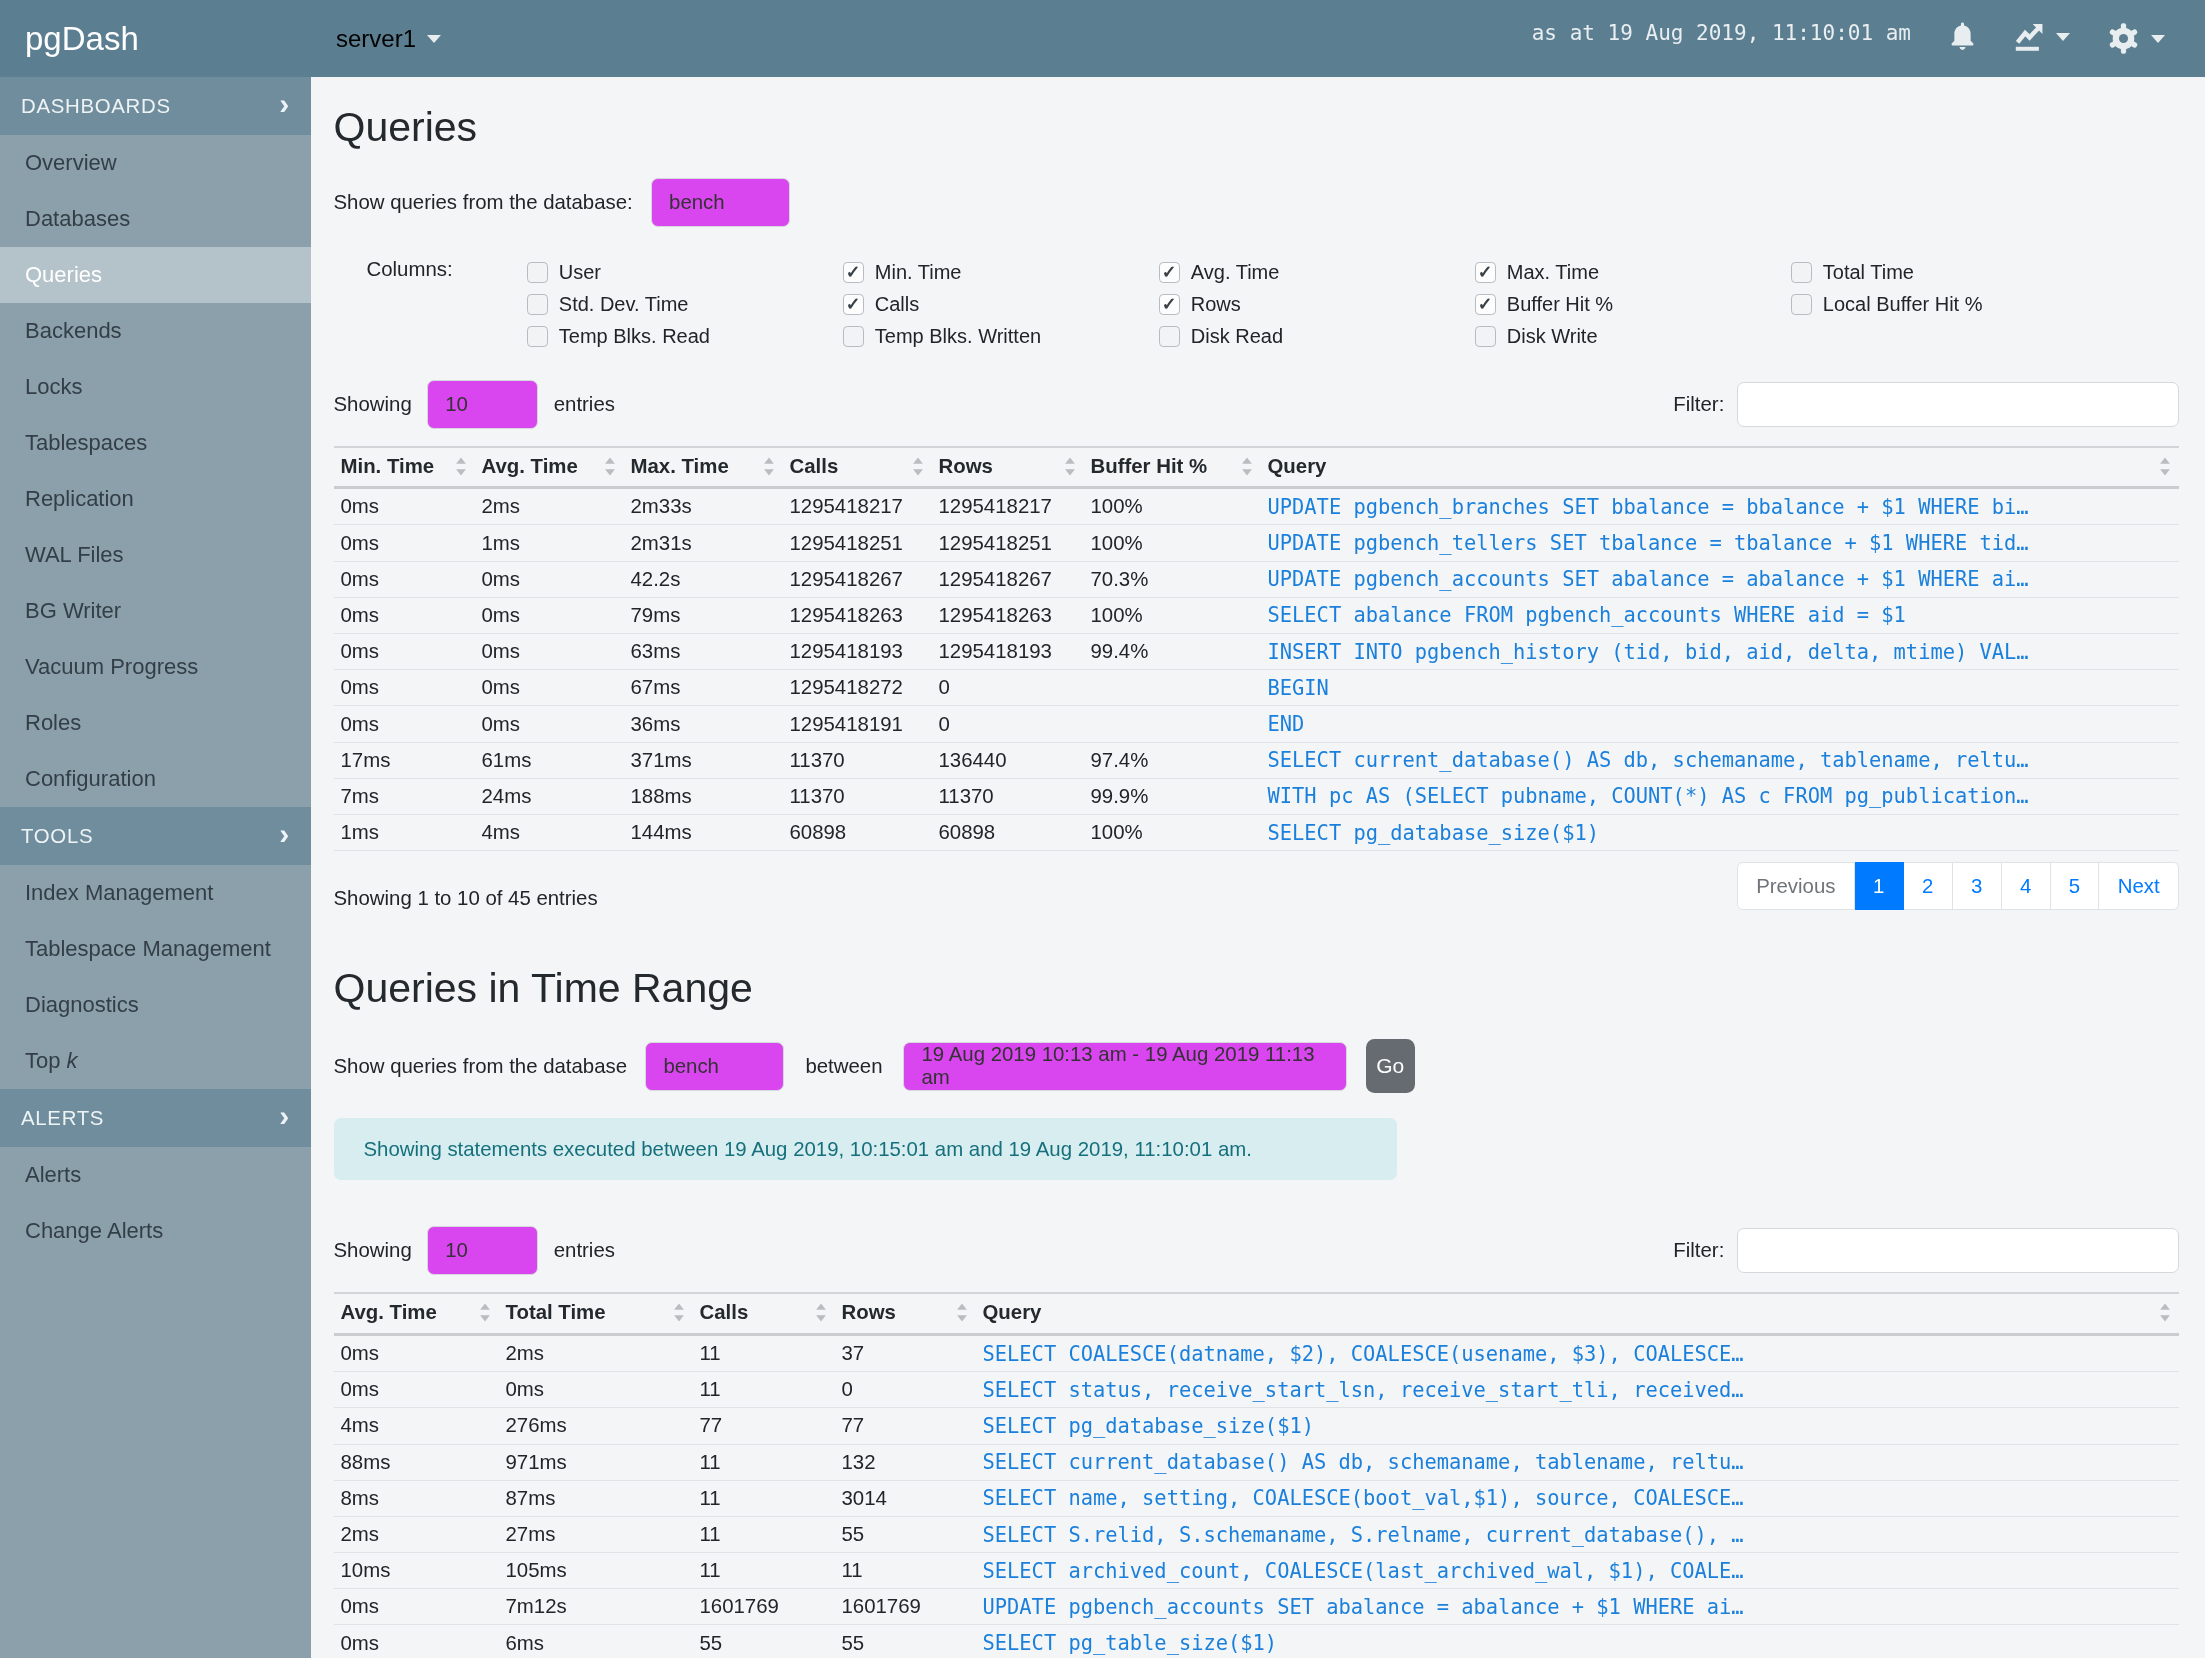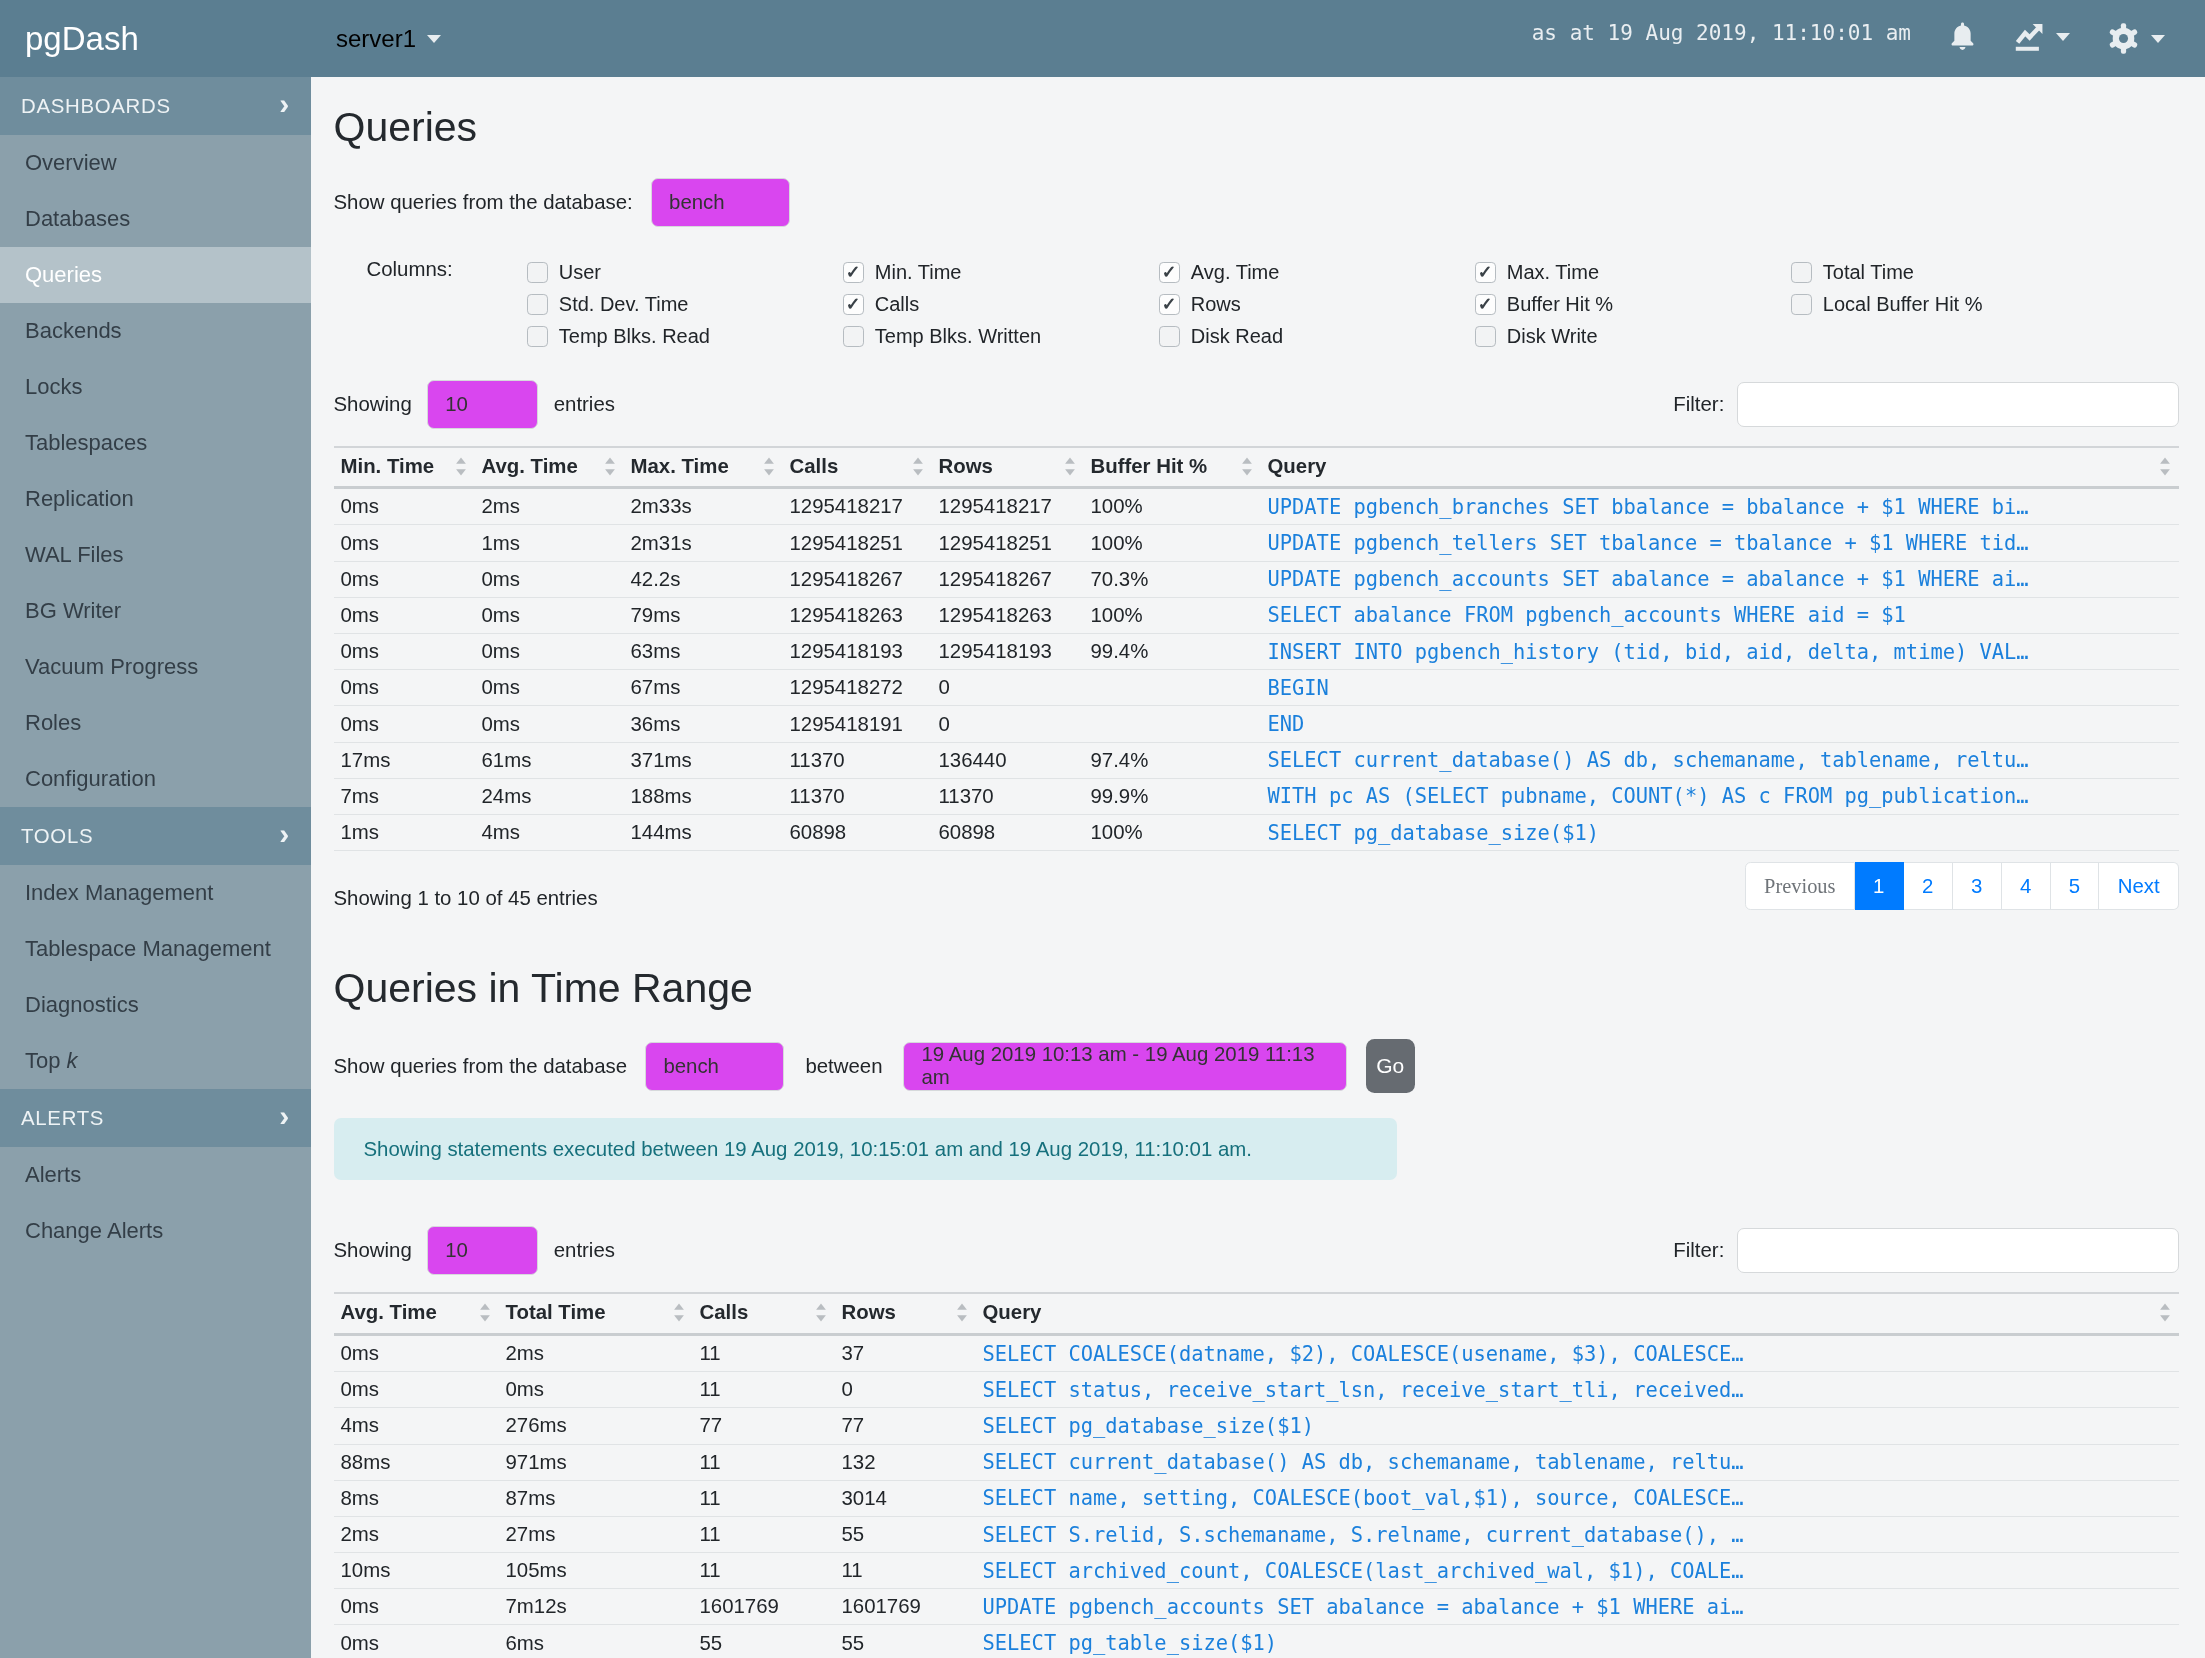--- a/index.html
+++ b/index.html
@@ -73,21 +73,21 @@
   .data-table tbody td{padding:5.6px 7px;font-size:20.4px;border-top:1.4px solid var(--border-light);
     white-space:nowrap;overflow:hidden;}
   .data-table tbody tr:first-child td{border-top:none;}
   td.query{font-family:"DejaVu Sans Mono",monospace;font-size:20px;color:var(--link-blue);cursor:pointer;}
   
   .table-footer{display:flex;align-items:flex-end;justify-content:space-between;margin-top:11.3px;}
   .summary{font-size:20.4px;}
   .pager{display:flex;}
   .page-btn{background:#fff;border:1.4px solid #dfe3e6;border-left-width:0;padding:0 18.3px;height:48px;
     display:flex;align-items:center;justify-content:center;font-size:20.4px;color:var(--page-active);cursor:pointer;}
-  .page-btn:first-child{border-left-width:1.4px;border-radius:5.6px 0 0 5.6px;font-family:Liberation Serif, serif;}
+  .page-btn:first-child{border-left-width:1.4px;border-radius:5.6px 0 0 5.6px;}
   .page-btn:last-child{border-radius:0 5.6px 5.6px 0;}
   .page-btn.prev{color:#6f7479;}
   .page-btn.active{background:var(--page-active);border-color:var(--page-active);color:#fff;}
   
   .tr-title{margin-top:55px;}
   .tr-controls{margin-bottom:25px;}
   .between-lbl{margin:0 21px 0 21px;}
   .date-box{width:444px;justify-content:center;}
   .go-btn{margin-left:18.3px;width:49px;height:54px;background:var(--go-bg);border:none;border-radius:8.5px;
     color:#fff;font-size:21px;display:flex;align-items:center;justify-content:center;cursor:pointer;

